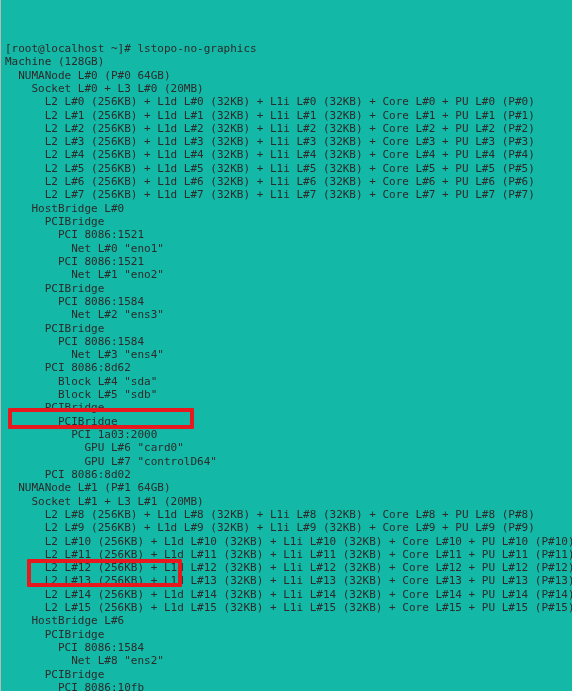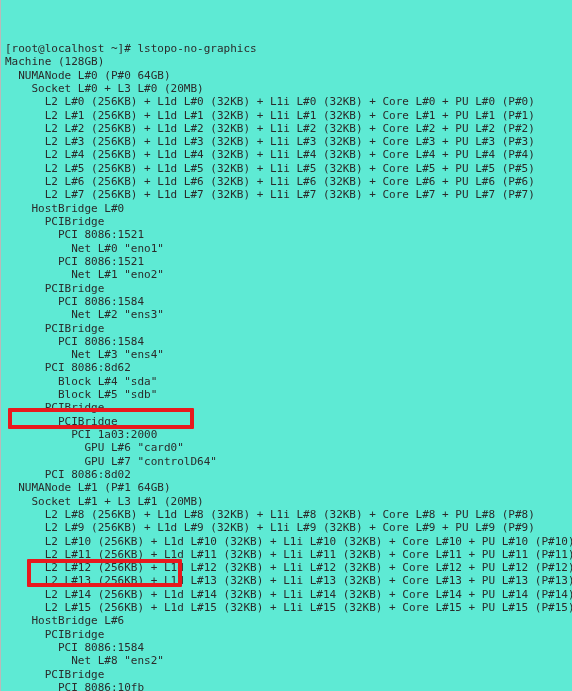--- a/index.html
+++ b/index.html
@@ -5,21 +5,21 @@
 <style>
   html, body {
     margin: 0;
     padding: 0;
     background: #ffffff;
   }
   #terminal {
     position: relative;
     width: 572px;
     height: 691px;
-    background: #5eead4;
+    background: #14b8a6;
     overflow: hidden;
     border-left: 1px solid #b9b9b9;
     box-sizing: border-box;
     font-family: "DejaVu Sans Mono", "Liberation Mono", monospace;
     font-size: 11px;
     line-height: 13.32px;
     color: #2b2b2b;
     -webkit-font-smoothing: none;
   }
   #screen {

